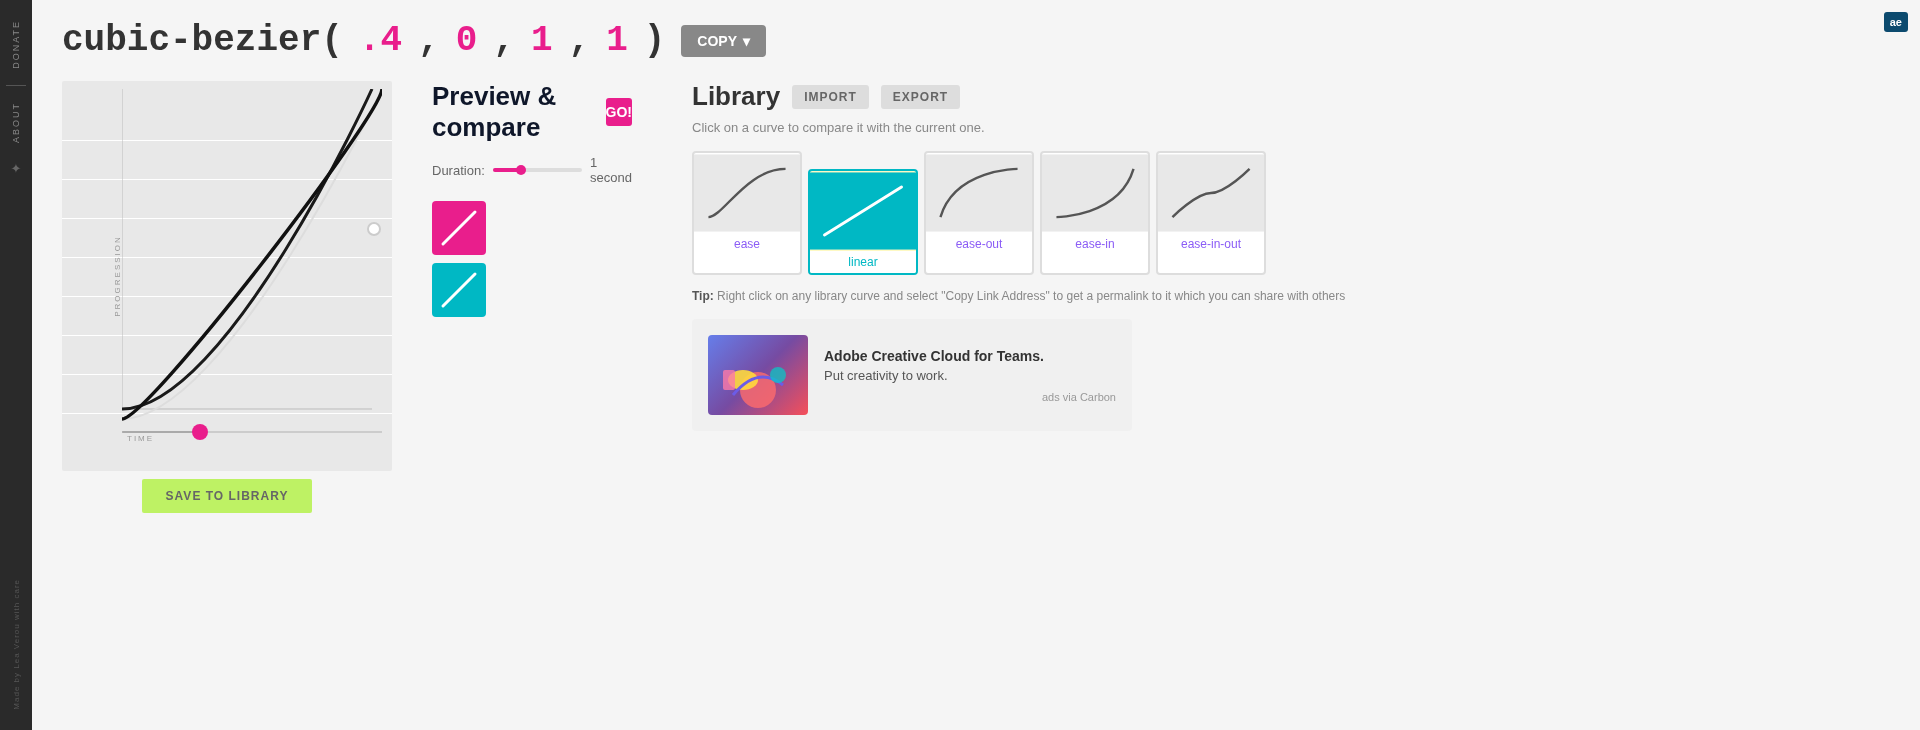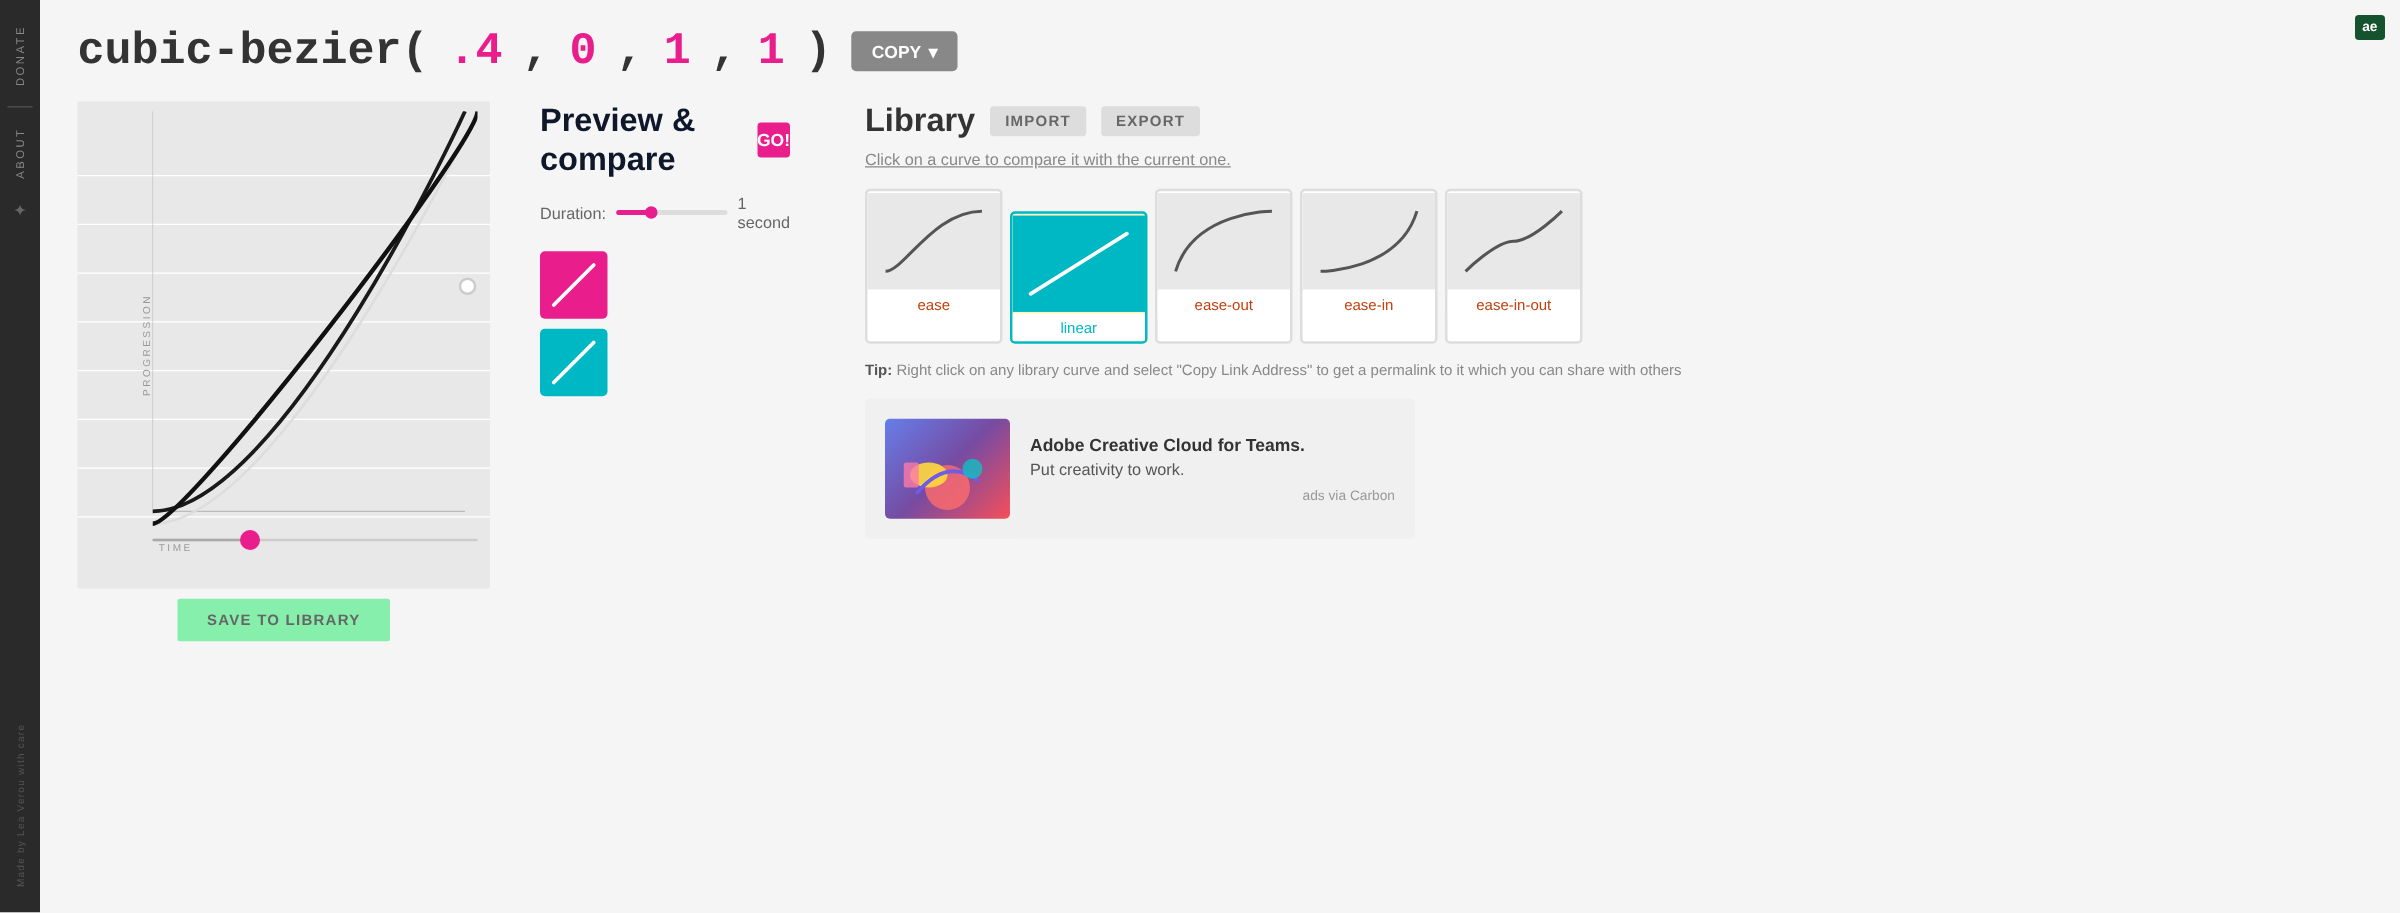--- a/index.html
+++ b/index.html
@@ -26,21 +26,21 @@
       padding: 8px 0;
       gap: 0;
       z-index: 10;
     }
 
     
     .top-logo {
       position: absolute;
       top: 12px;
       right: 12px;
-      background: #14532d;
+      background: #0c4a6e;
       color: white;
       font-size: 11px;
       font-weight: bold;
       padding: 4px 6px;
       border-radius: 3px;
     }
 
     
     .main {
       position: absolute;
@@ -163,21 +163,21 @@
       height: 16px;
       background: #e91e8c;
       border-radius: 50%;
       cursor: pointer;
     }
 
     
     .save-btn {
       display: block;
       margin: 8px auto 0;
-      background: #86efac;
+      background: #bef264;
       color: #666;
       border: none;
       padding: 10px 24px;
       font-size: 12px;
       font-weight: bold;
       letter-spacing: 1px;
       cursor: pointer;
       border-radius: 2px;
     }
 
@@ -290,21 +290,20 @@
       font-size: 12px;
       font-weight: bold;
       letter-spacing: 1px;
       cursor: pointer;
       border-radius: 3px;
     }
     .library-subtitle {
       font-size: 13px;
       color: #888;
       margin-bottom: 16px;
-      text-decoration: underline;
     }
 
     .library-curves {
       display: flex;
       gap: 6px;
       margin-bottom: 14px;
     }
     .curve-card {
       width: 110px;
       border: 2px solid #ddd;
@@ -320,21 +319,21 @@
     }
     .curve-card-svg {
       width: 100%;
       height: 80px;
       display: block;
     }
     .curve-card-label {
       text-align: center;
       padding: 4px;
       font-size: 12px;
-      color: #c2410c;
+      color: #8b5cf6;
       background: white;
     }
     .curve-card.active .curve-card-label {
       color: #00b8c4;
       background: white;
     }
 
     .tip-text {
       font-size: 12px;
       color: #888;

